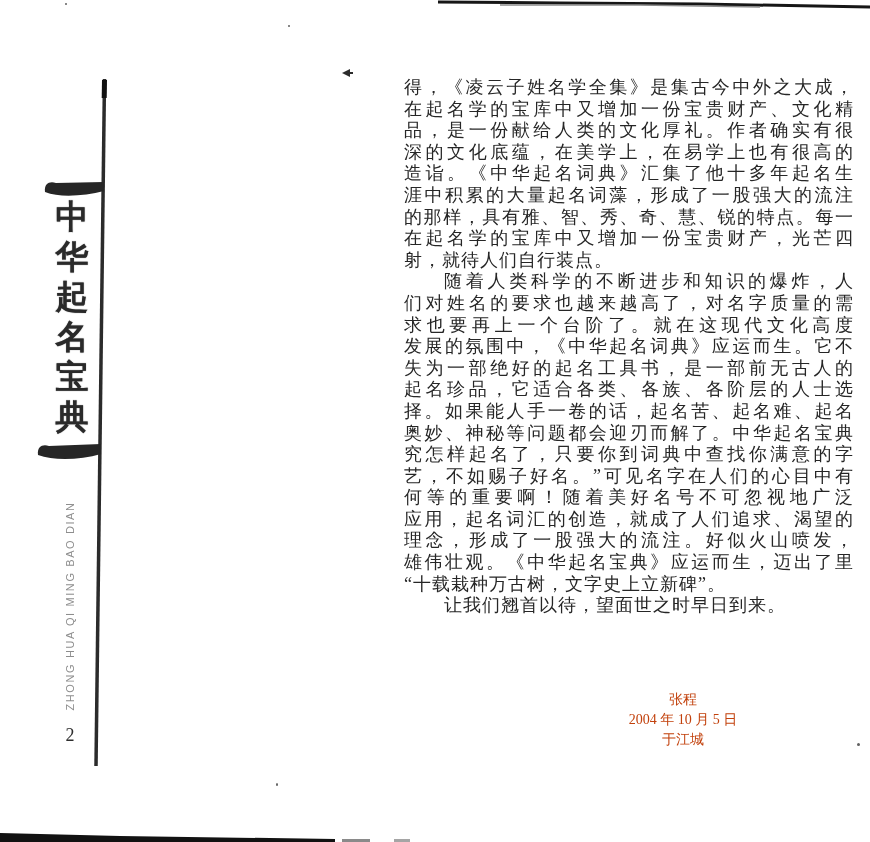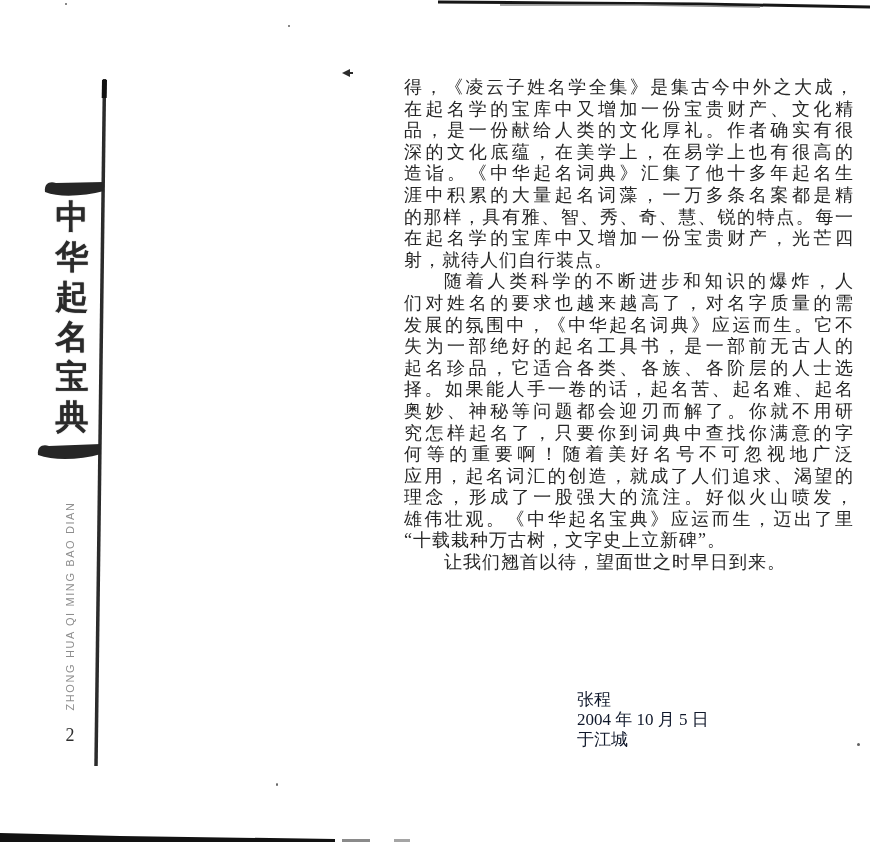--- a/index.html
+++ b/index.html
@@ -35,21 +35,21 @@
   }
   .line{
     height:21.6px;line-height:21.6px;
     text-align:justify;text-align-last:justify;
     white-space:nowrap;
   }
   .line.end{text-align-last:left;}
   .line.indent{text-indent:40px;}
   .signature{
     position:absolute;left:577px;top:690px;width:212px;
-    font-size:17px;line-height:20px;color:#0f172a;
+    text-align:center;font-size:14px;line-height:20px;color:#c2410c;
   }
   .signature div{height:20px;}
   
   .speck{position:absolute;background:#606060;border-radius:50%;}
   .speck.s1{left:65px;top:3px;width:2px;height:2px;}
   .speck.s2{left:288px;top:25px;width:2px;height:2px;}
   .speck.s3{left:276px;top:783px;width:2px;height:3px;}
   .speck.s4{left:857px;top:743px;width:3px;height:3px;}
   .arrow-artifact{
     position:absolute;left:342px;top:69px;width:0;height:0;
@@ -93,32 +93,34 @@
   <div class="romanization">ZHONG HUA QI MING BAO DIAN</div>
 
   <div class="page-number">2</div>
 
   <div class="body-text" id="body-text">
       <div class="line">得，《凌云子姓名学全集》是集古今中外之大成，</div>
       <div class="line">在起名学的宝库中又增加一份宝贵财产、文化精</div>
       <div class="line">品，是一份献给人类的文化厚礼。作者确实有很</div>
       <div class="line">深的文化底蕴，在美学上，在易学上也有很高的</div>
       <div class="line">造诣。《中华起名词典》汇集了他十多年起名生</div>
-      <div class="line">涯中积累的大量起名词藻，一万多条名案都是精</div>
+      <div class="line">涯中积累的大量起名词藻，形成了一股强大的流注</div>
       <div class="line">的那样，具有雅、智、秀、奇、慧、锐的特点。每一</div>
       <div class="line">在起名学的宝库中又增加一份宝贵财产，光芒四</div>
       <div class="line end">射，就待人们自行装点。</div>
       <div class="line indent">随着人类科学的不断进步和知识的爆炸，人</div>
       <div class="line">们对姓名的要求也越来越高了，对名字质量的需</div>
+      <div class="line">求也要再上一个台阶了。就在这现代文化高度</div>
       <div class="line">发展的氛围中，《中华起名词典》应运而生。它不</div>
       <div class="line">失为一部绝好的起名工具书，是一部前无古人的</div>
       <div class="line">起名珍品，它适合各类、各族、各阶层的人士选</div>
       <div class="line">择。如果能人手一卷的话，起名苦、起名难、起名</div>
-      <div class="line">奥妙、神秘等问题都会迎刃而解了。你就不用研</div>
+      <div class="line">奥妙、神秘等问题都会迎刃而解了。中华起名宝典</div>
       <div class="line">究怎样起名了，只要你到词典中查找你满意的字</div>
+      <div class="line">艺，不如赐子好名。”可见名字在人们的心目中有</div>
       <div class="line">何等的重要啊！随着美好名号不可忽视地广泛</div>
       <div class="line">应用，起名词汇的创造，就成了人们追求、渴望的</div>
       <div class="line">理念，形成了一股强大的流注。好似火山喷发，</div>
       <div class="line">雄伟壮观。《中华起名宝典》应运而生，迈出了里</div>
       <div class="line end">“十载栽种万古树，文字史上立新碑”。</div>
       <div class="line end indent">让我们翘首以待，望面世之时早日到来。</div>
     </div>
 
   <div class="signature">
     <div>张程</div>

